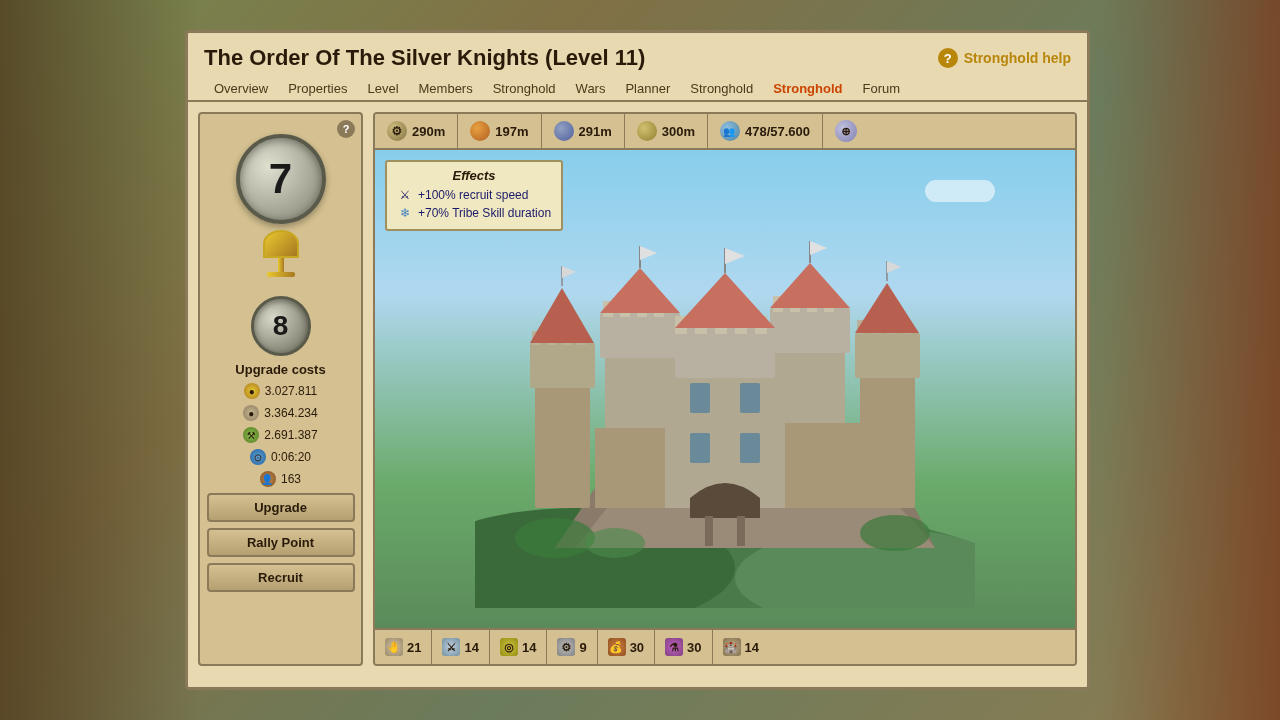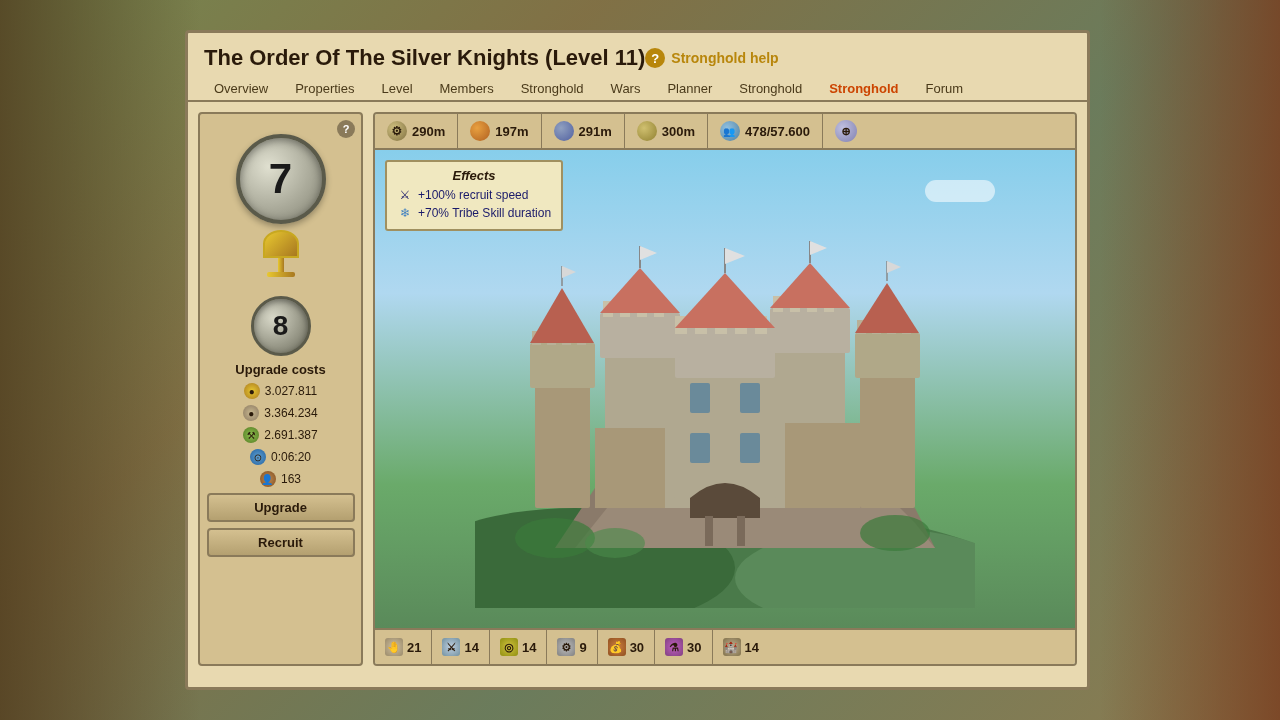--- a/index.html
+++ b/index.html
@@ -41,20 +41,21 @@
       height: 660px;
       background: #e8d9b0;
       border: 3px solid #8a7a5a;
       border-radius: 4px;
     }
 
     
     .header {
       padding: 12px 16px 0 16px;
       display: flex;
+      justify-content: space-between;
       align-items: center;
     }
     .title {
       font-size: 22px;
       font-weight: bold;
       color: #2a1a0a;
     }
     .help-btn {
       display: flex;
       align-items: center;
@@ -69,21 +70,21 @@
       border-radius: 50%;
       background: #b8860b;
       color: white;
       display: flex; align-items: center; justify-content: center;
       font-size: 13px; font-weight: bold;
     }
 
     
     .nav {
       display: flex;
-      gap: 7px;
+      gap: 0;
       padding: 6px 16px 0 16px;
       border-bottom: 2px solid #8a7a5a;
     }
     .nav-item {
       padding: 4px 10px;
       font-size: 13px;
       color: #4a3a1a;
       cursor: pointer;
       text-decoration: none;
       border-radius: 3px 3px 0 0;
@@ -422,20 +423,21 @@
         <div class="cost-icon time">⊙</div>
         <span>0:06:20</span>
       </div>
       <div class="cost-row">
         <div class="cost-icon pop">👤</div>
         <span>163</span>
       </div>
 
       <button class="action-btn">Upgrade</button>
 
+      <button class="action-btn">Rally Point</button>
 
 
       <button class="action-btn">Recruit</button>
     </div>
 
     <div class="right-panel">
 
       <div class="resource-bar">
         <div class="resource-item">
           <div class="resource-icon" style="background: radial-gradient(circle at 35% 35%, #d0c080, #807040); border-radius:50%; font-size:12px; display:flex; align-items:center; justify-content:center;">⚙</div>

